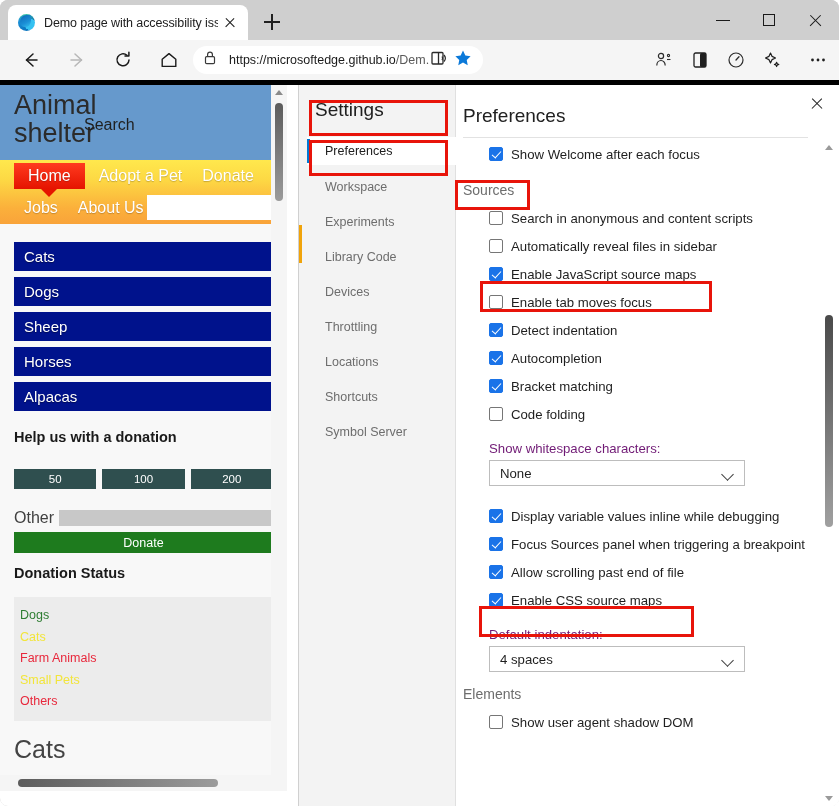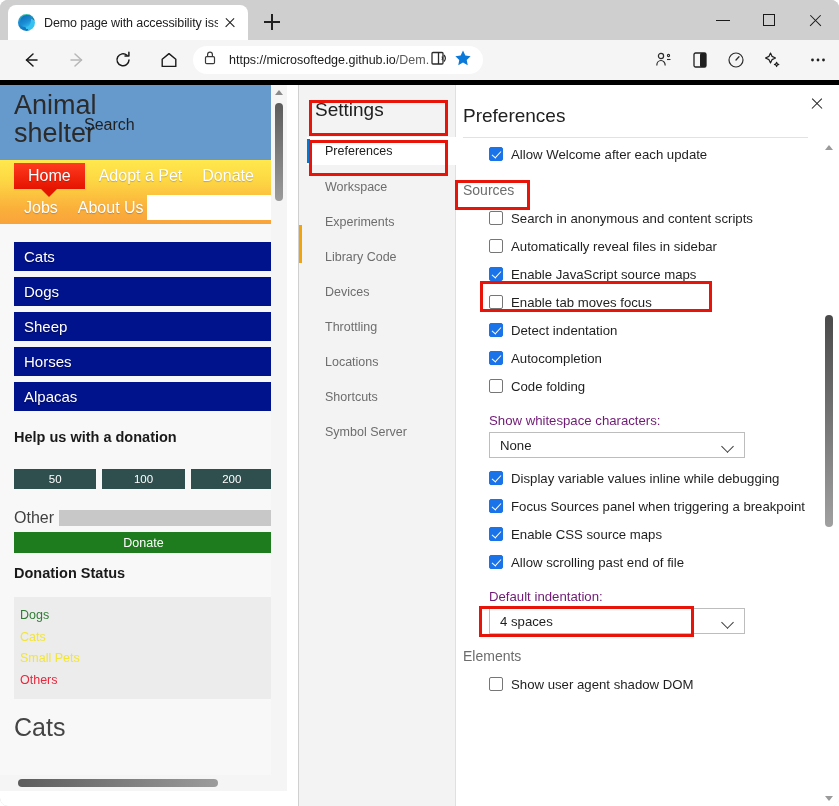--- a/index.html
+++ b/index.html
@@ -397,20 +397,21 @@
       <div class="other-row">
         <div class="other-label">Other</div>
         <input class="other-input" value="" style="">
       </div>
       <div class="donate-btn">Donate</div>
 
       <div class="sec-title">Donation Status</div>
       <div class="status-box">
         <div class="status-item" style="color:#2e7d32">Dogs</div>
         <div class="status-item" style="color:#f2e53a">Cats</div>
+        <div class="status-item" style="color:#e8283c">Farm Animals</div>
         <div class="status-item" style="color:#f2e53a">Small Pets</div>
         <div class="status-item" style="color:#e8283c">Others</div>
       </div>
 
       <div class="page-h2">Cats</div>
 
       <input class="search-input" value="" style="">
 
       <div class="pg-vscroll">
         <div class="arrow-up"></div>
@@ -440,21 +441,21 @@
 
       <div class="dt-main">
         <div class="dt-title">Preferences</div>
         <div class="dt-close"></div>
         <div class="dt-rule"></div>
 
         <div class="dt-scrollarea">
 
           <div class="dt-row">
             <div class="cbx on"></div>
-            <div class="cbx-label">Allow Welcome after each update</div>
+            <div class="cbx-label">Show Welcome after each focus</div>
           </div>
 
           <div class="dt-sectionhdr">Sources</div>
 
           <div class="dt-row">
             <div class="cbx"></div>
             <div class="cbx-label">Search in anonymous and content scripts</div>
           </div>
           <div class="dt-row">
             <div class="cbx"></div>
@@ -468,47 +469,51 @@
             <div class="cbx"></div>
             <div class="cbx-label">Enable tab moves focus</div>
           </div>
           <div class="dt-row">
             <div class="cbx on"></div>
             <div class="cbx-label">Detect indentation</div>
           </div>
           <div class="dt-row">
             <div class="cbx on"></div>
             <div class="cbx-label">Autocompletion</div>
+          </div>
+          <div class="dt-row">
+            <div class="cbx on"></div>
+            <div class="cbx-label">Bracket matching</div>
           </div>
           <div class="dt-row">
             <div class="cbx"></div>
             <div class="cbx-label">Code folding</div>
           </div>
 
           <div class="dt-fieldlabel">Show whitespace characters:</div>
           <div class="dt-select">
             <span>None</span>
             <span class="chev"></span>
           </div>
 
-          <div class="dt-row" style="margin-top:6px">
+          <div class="dt-row" style="margin-top:16px">
             <div class="cbx on"></div>
             <div class="cbx-label">Display variable values inline while debugging</div>
           </div>
           <div class="dt-row">
             <div class="cbx on"></div>
             <div class="cbx-label">Focus Sources panel when triggering a breakpoint</div>
           </div>
           <div class="dt-row">
             <div class="cbx on"></div>
+            <div class="cbx-label">Allow scrolling past end of file</div>
+          </div>
+          <div class="dt-row">
+            <div class="cbx on"></div>
             <div class="cbx-label">Enable CSS source maps</div>
-          </div>
-          <div class="dt-row">
-            <div class="cbx on"></div>
-            <div class="cbx-label">Allow scrolling past end of file</div>
           </div>
 
           <div class="dt-fieldlabel">Default indentation:</div>
           <div class="dt-select">
             <span>4 spaces</span>
             <span class="chev"></span>
           </div>
 
           <div class="dt-sectionhdr" style="">Elements</div>
           <div class="dt-row">

